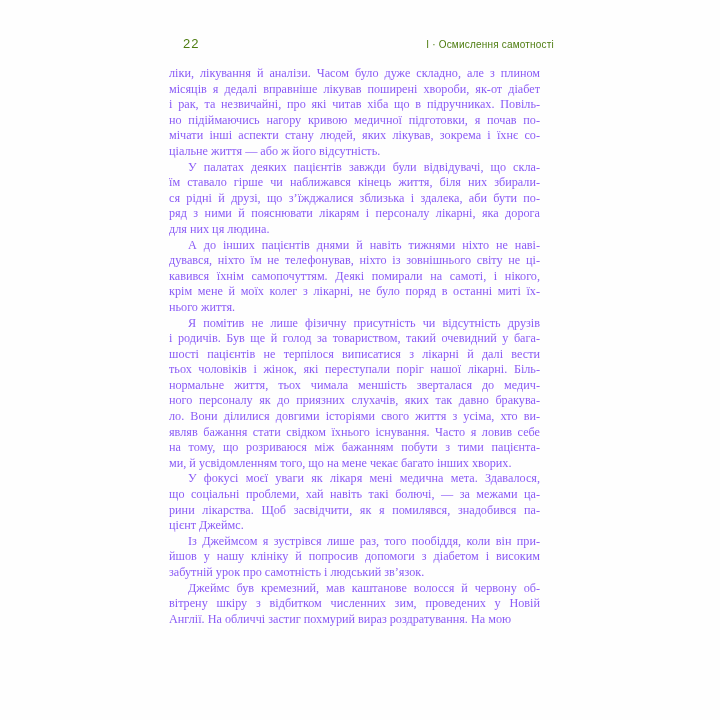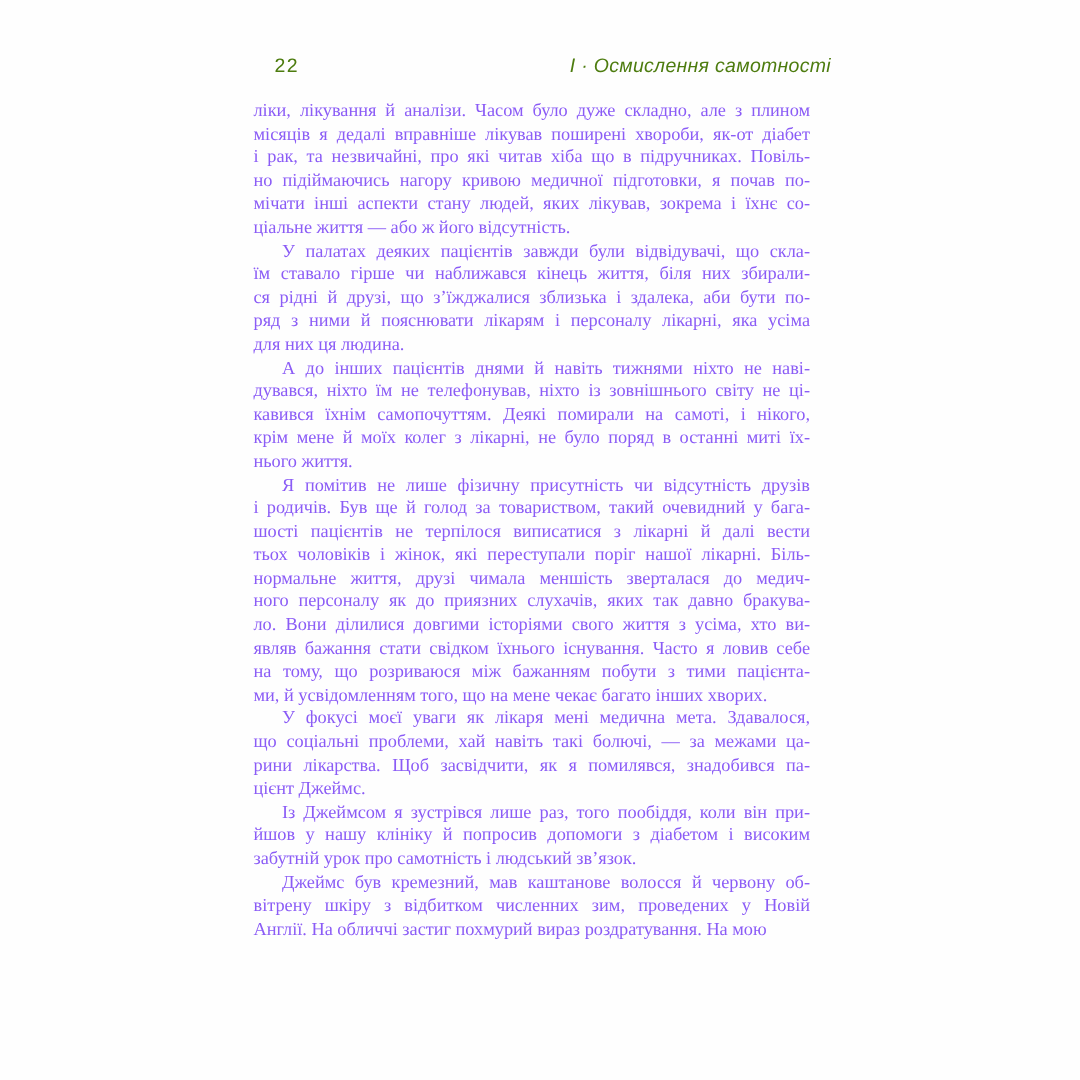--- a/index.html
+++ b/index.html
@@ -25,22 +25,21 @@
     align-items: baseline;
     color: #4d7c0f;
     font-family: "Liberation Sans", sans-serif;
   }
   .folio {
     font-size: 13px;
     letter-spacing: 1px;
     font-weight: 400;
   }
   .running-title {
-    font-size: 13px;
-    font-style: italic;
+    font-size: 10px;
     letter-spacing: 0.2px;
   }
   .page-body {
     position: absolute;
     top: 66px;
     left: 169px;
     width: 371px;
     color: #8b5cf6;
   }
   .para { margin: 0; }
@@ -75,36 +74,36 @@
         <div class="line">місяців я дедалі вправніше лікував поширені хвороби, як-от діабет</div>
         <div class="line">і рак, та незвичайні, про які читав хіба що в підручниках. Повіль-</div>
         <div class="line">но підіймаючись нагору кривою медичної підготовки, я почав по-</div>
         <div class="line">мічати інші аспекти стану людей, яких лікував, зокрема і їхнє со-</div>
         <div class="line last">ціальне життя — або ж його відсутність.</div>
       </div>
       <div class="para">
         <div class="line indent">У палатах деяких пацієнтів завжди були відвідувачі, що скла-</div>
         <div class="line">їм ставало гірше чи наближався кінець життя, біля них збирали-</div>
         <div class="line">ся рідні й друзі, що з’їжджалися зблизька і здалека, аби бути по-</div>
-        <div class="line">ряд з ними й пояснювати лікарям і персоналу лікарні, яка усіма</div>
+        <div class="line">ряд з ними й пояснювати лікарям і персоналу лікарні, яка дорога</div>
         <div class="line last">для них ця людина.</div>
       </div>
       <div class="para">
         <div class="line indent">А до інших пацієнтів днями й навіть тижнями ніхто не наві-</div>
         <div class="line">дувався, ніхто їм не телефонував, ніхто із зовнішнього світу не ці-</div>
         <div class="line">кавився їхнім самопочуттям. Деякі помирали на самоті, і нікого,</div>
         <div class="line">крім мене й моїх колег з лікарні, не було поряд в останні миті їх-</div>
         <div class="line last">нього життя.</div>
       </div>
       <div class="para">
         <div class="line indent">Я помітив не лише фізичну присутність чи відсутність друзів</div>
         <div class="line">і родичів. Був ще й голод за товариством, такий очевидний у бага-</div>
         <div class="line">шості пацієнтів не терпілося виписатися з лікарні й далі вести</div>
         <div class="line">тьох чоловіків і жінок, які переступали поріг нашої лікарні. Біль-</div>
-        <div class="line">нормальне життя, друзі чимала меншість зверталася до медич-</div>
+        <div class="line">нормальне життя, тьох чимала меншість зверталася до медич-</div>
         <div class="line">ного персоналу як до приязних слухачів, яких так давно бракува-</div>
         <div class="line">ло. Вони ділилися довгими історіями свого життя з усіма, хто ви-</div>
         <div class="line">являв бажання стати свідком їхнього існування. Часто я ловив себе</div>
         <div class="line">на тому, що розриваюся між бажанням побути з тими пацієнта-</div>
         <div class="line last">ми, й усвідомленням того, що на мене чекає багато інших хворих.</div>
       </div>
       <div class="para">
         <div class="line indent">У фокусі моєї уваги як лікаря мені медична мета. Здавалося,</div>
         <div class="line">що соціальні проблеми, хай навіть такі болючі, — за межами ца-</div>
         <div class="line">рини лікарства. Щоб засвідчити, як я помилявся, знадобився па-</div>

